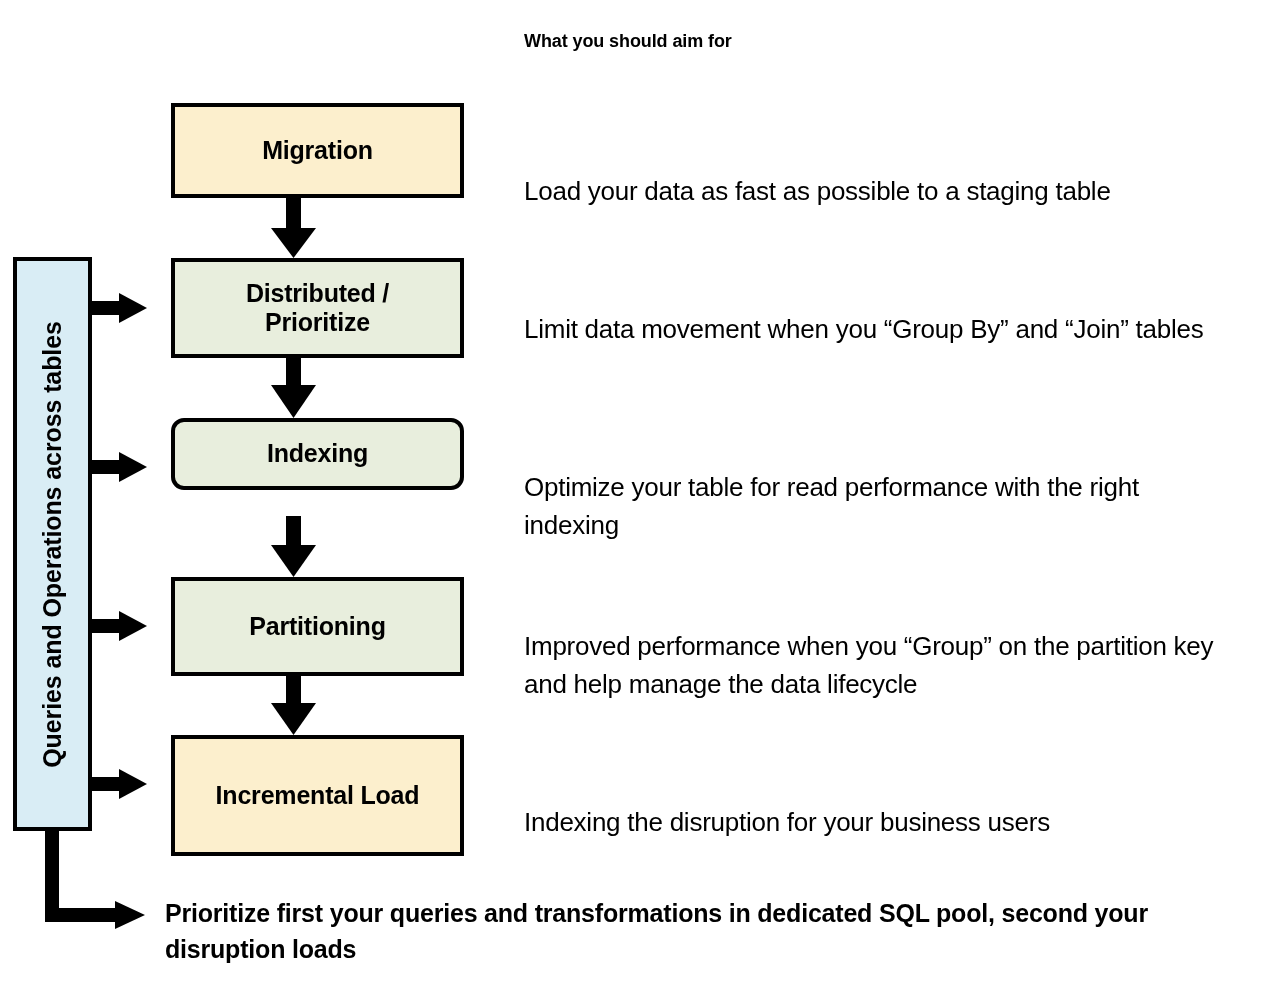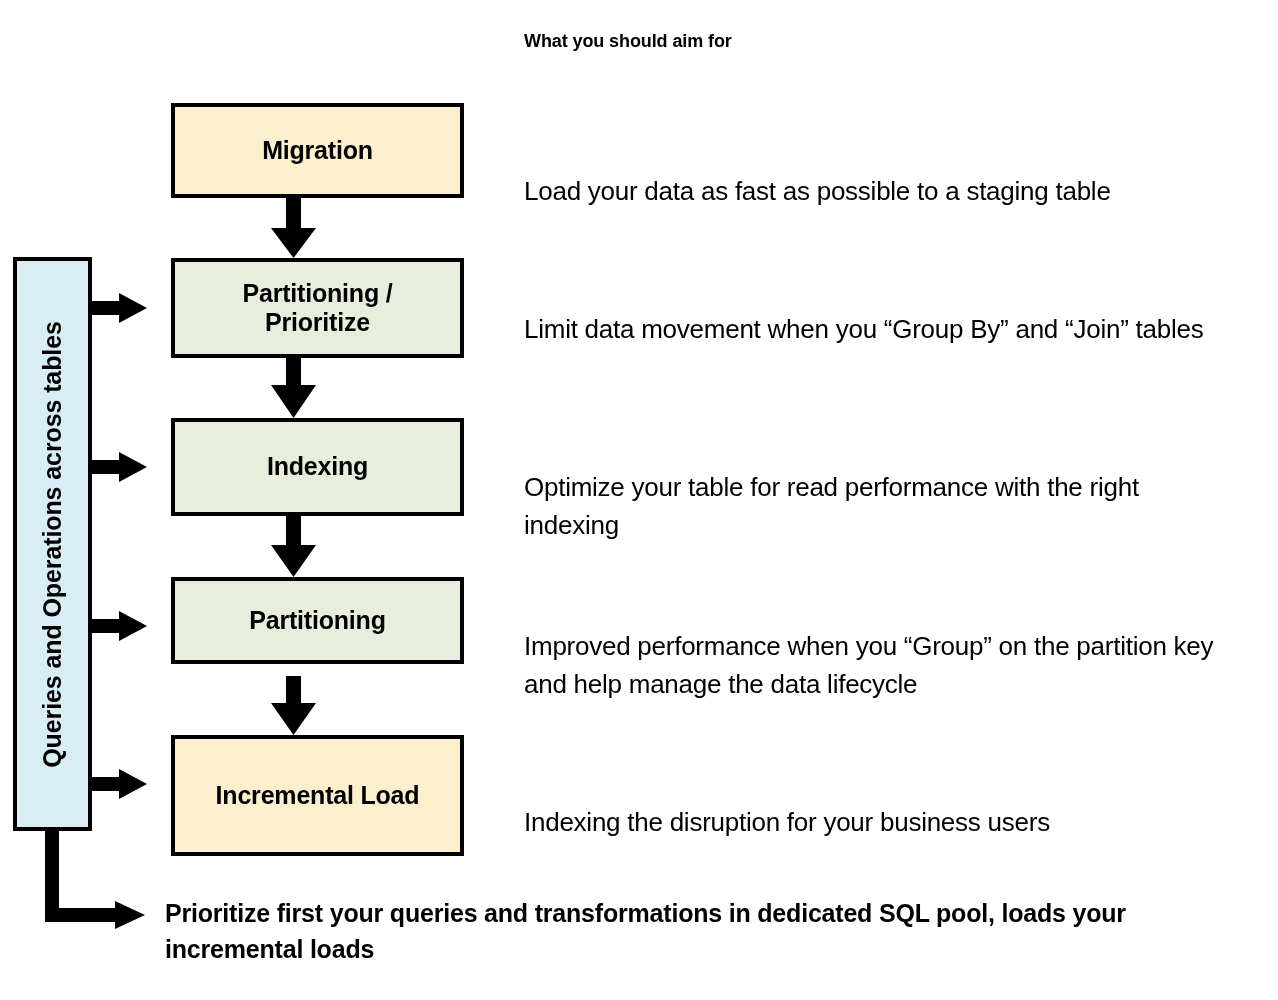--- a/index.html
+++ b/index.html
@@ -46,22 +46,22 @@
     font-size: 25px;
     line-height: 1.18;
     letter-spacing: -0.2px;
     margin-left: 24px;
   }
   .stage-box.cream { background: #fcefcd; }
   .stage-box.green { background: #e8eedd; }
 
   #box-migration        { top: 103px; height: 95px; }
   #box-distributed      { top: 258px; height: 100px; }
-  #box-indexing         { top: 418px; height: 98px; }
-  #box-partitioning     { top: 577px; height: 87px; }
+  #box-indexing         { top: 418px; height: 72px; border-radius: 13px; }
+  #box-partitioning     { top: 577px; height: 99px; }
   #box-incremental-load { top: 735px; height: 121px; }
 
   
   #side-band {
     position: absolute;
     left: 13px;
     top: 257px;
     width: 79px;
     height: 574px;
     box-sizing: border-box;
@@ -168,21 +168,21 @@
   <div id="side-band">
     <span id="side-band-label">Queries and Operations across tables</span>
   </div>
 
   <div id="box-migration" class="stage-box cream">
     <span>Migration</span>
   </div>
 
   <div id="box-distributed" class="stage-box green">
     <span>
-      <span>Partitioning /</span><br>
+      <span>Distributed /</span><br>
       <span>Prioritize</span>
     </span>
   </div>
 
   <div id="box-indexing" class="stage-box green">
     <span>Indexing</span>
   </div>
 
   <div id="box-partitioning" class="stage-box green">
     <span>Partitioning</span>
@@ -197,15 +197,15 @@
   <div id="desc-migration" class="desc">Load your data as fast as possible to a staging table</div>
 
   <div id="desc-indexing" class="desc">Optimize your table for read performance with the right indexing</div>
 
   <div id="desc-distributed" class="desc">Limit data movement when you “Group By” and “Join” tables</div>
 
   <div id="desc-partitioning" class="desc">Improved performance when you “Group” on the partition key and help manage the data lifecycle</div>
 
   <div id="desc-incremental-load" class="desc">Indexing the disruption for your business users</div>
 
-  <div id="footer-note">Prioritize first your queries and transformations in dedicated SQL pool, loads your incremental loads</div>
+  <div id="footer-note">Prioritize first your queries and transformations in dedicated SQL pool, second your disruption loads</div>
 
 </div>
 
 </body></html>

